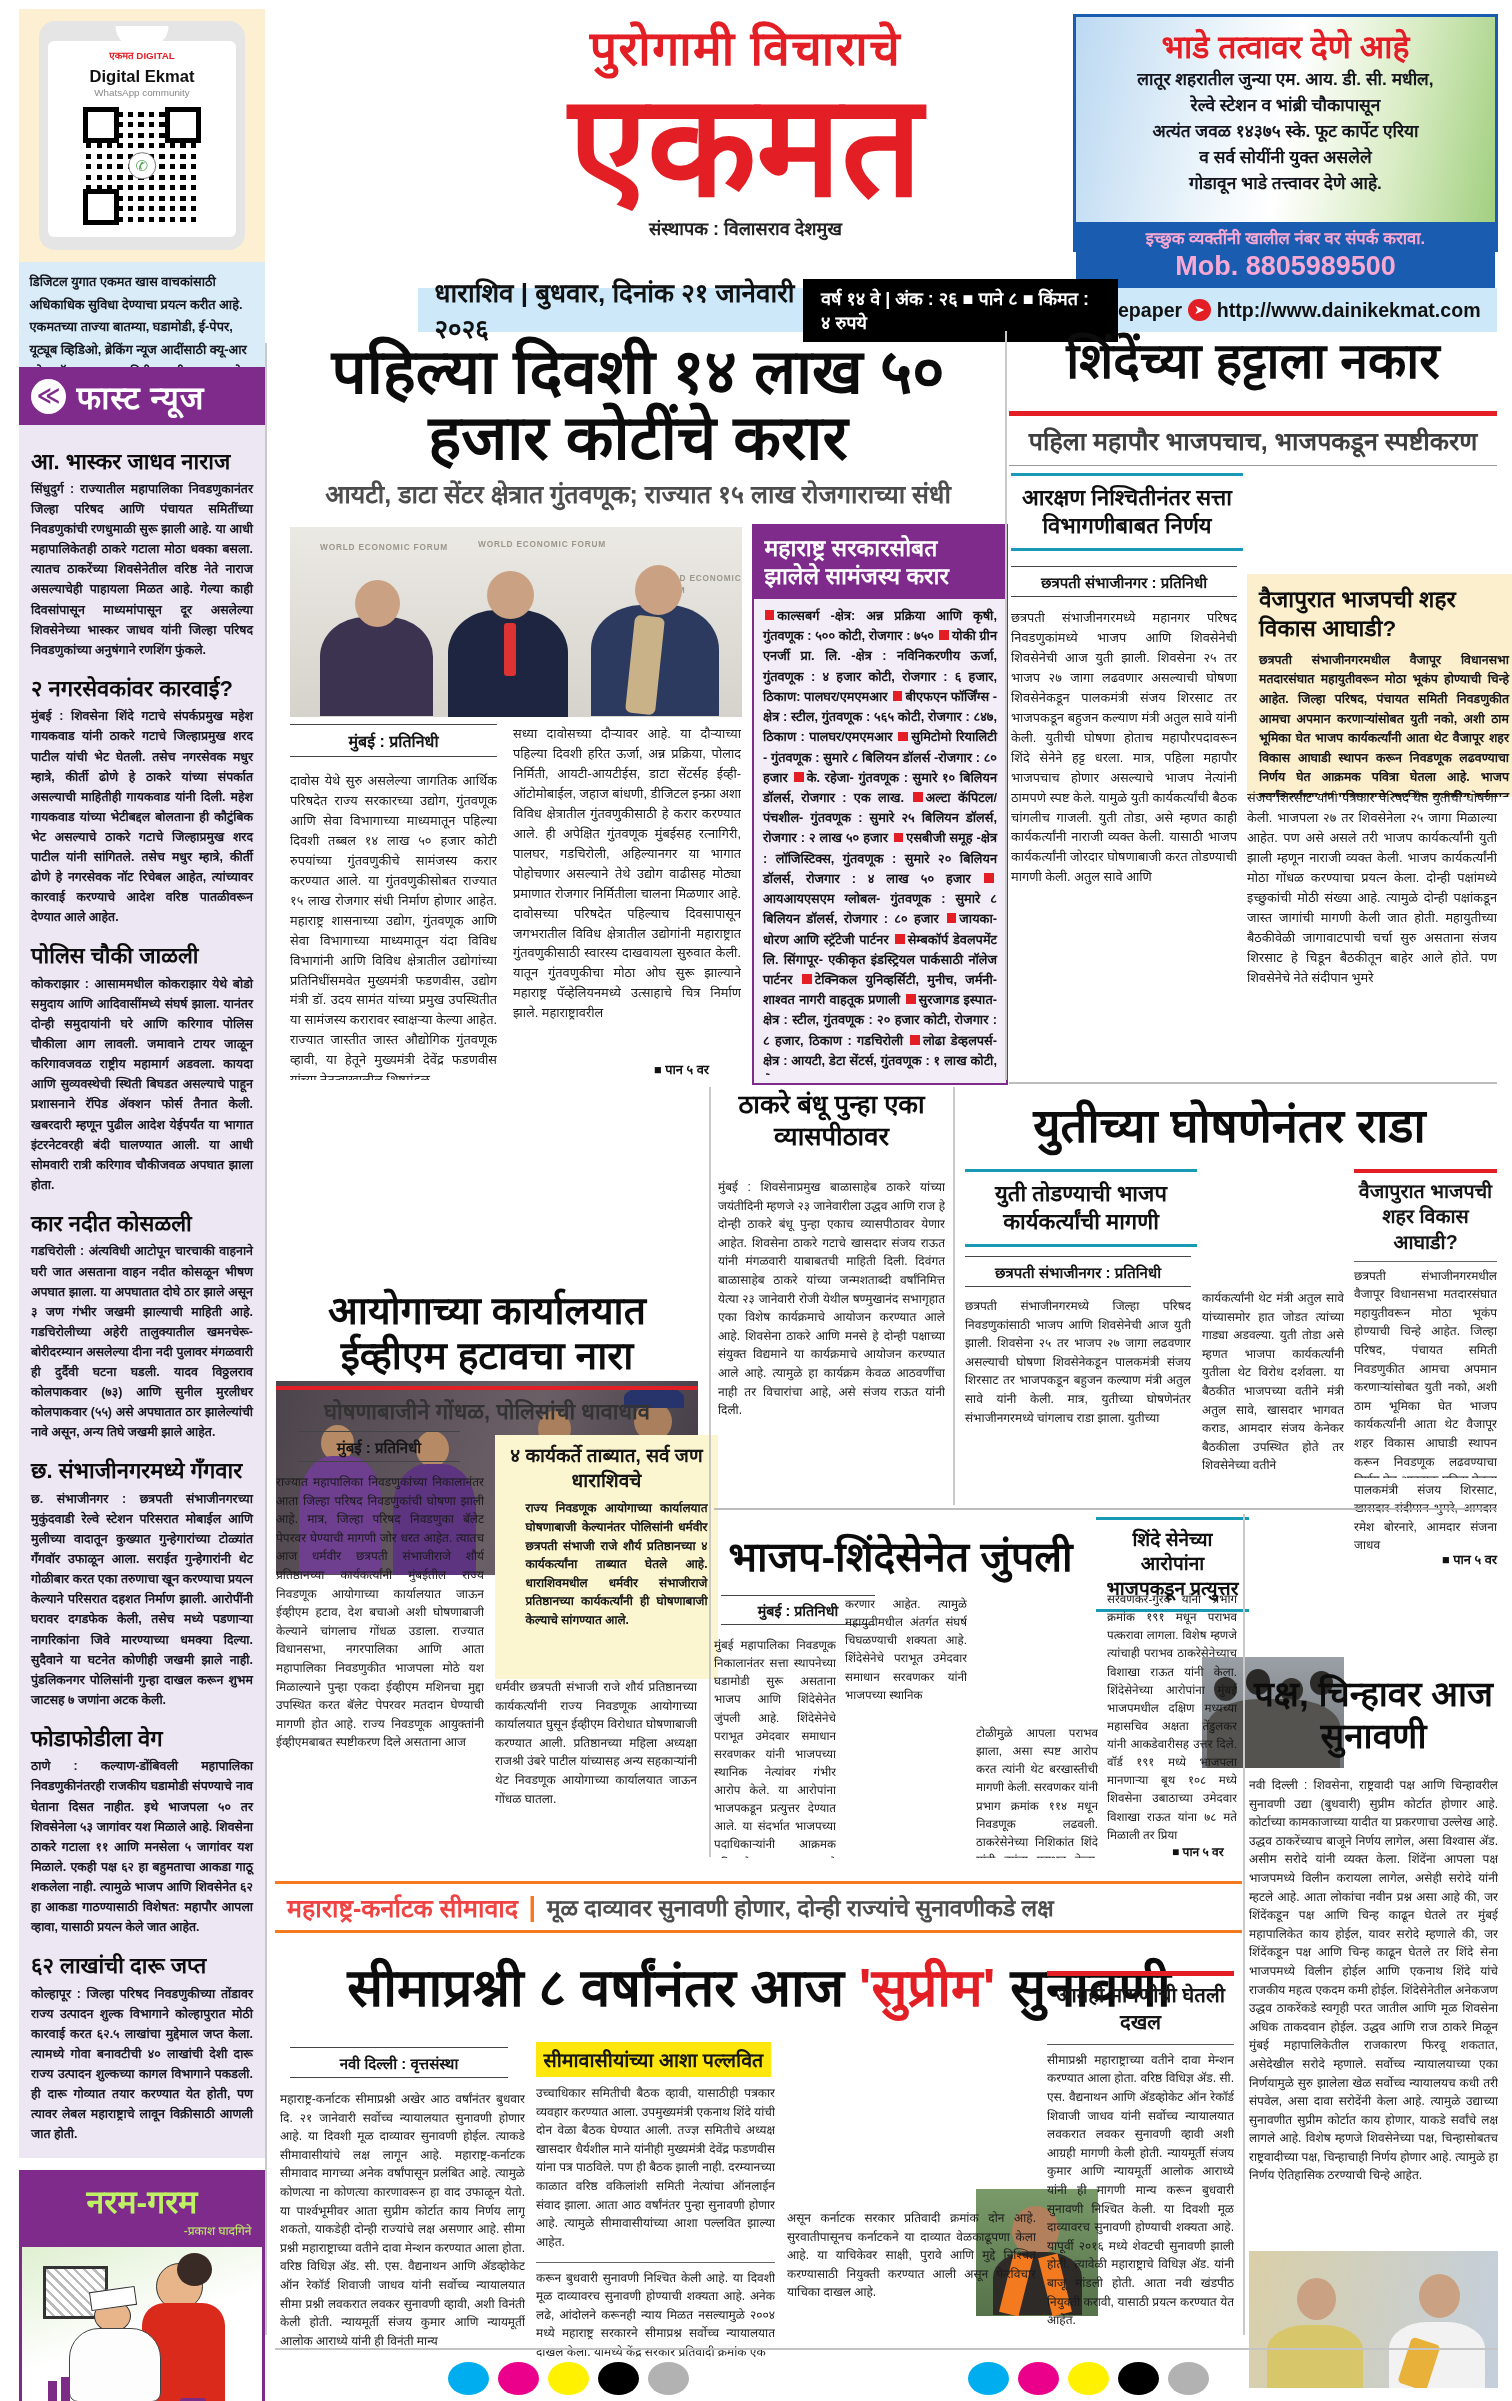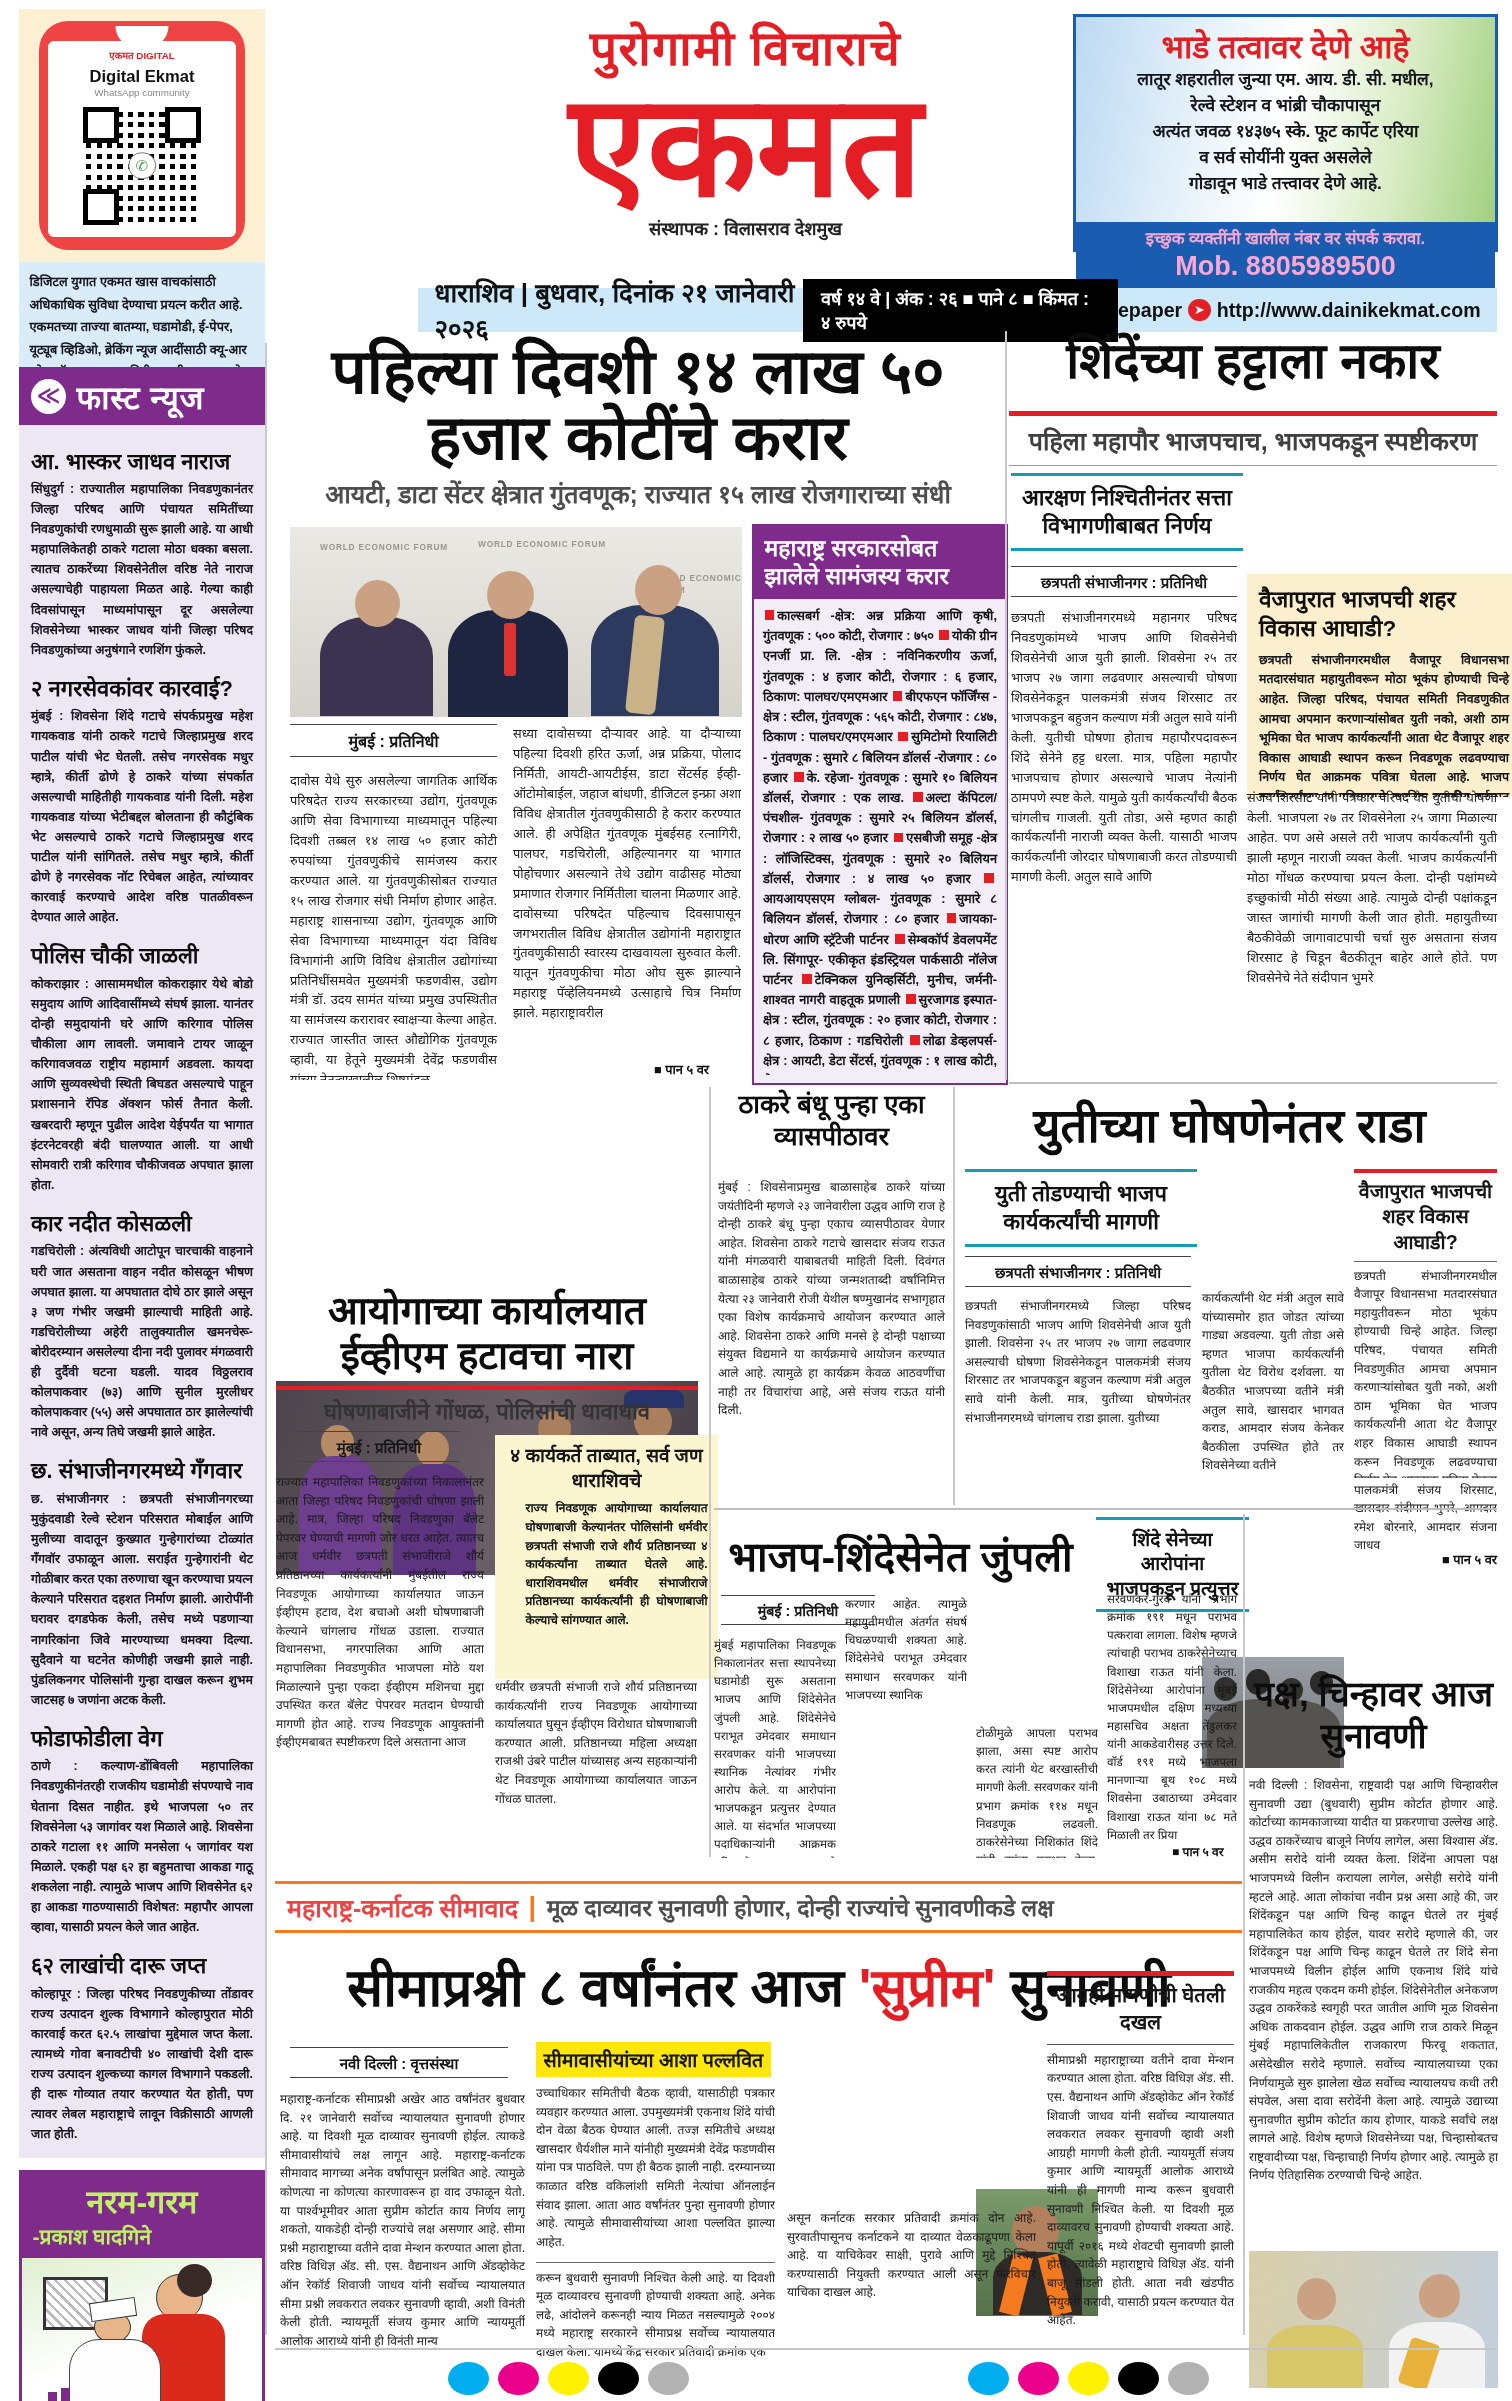--- a/index.html
+++ b/index.html
@@ -14,21 +14,21 @@
   .vline{background:#c9c9c9;width:1.5px;}
   .hline{background:#bdbdbd;height:1.5px;}
   .redrule{background:#e31e24;}
   .byline{font-weight:bold;font-size:16px;text-align:center;border-top:1.5px solid #444;border-bottom:1.5px solid #444;padding:4.5px 0;}
   
   .tagline{font-size:48px;font-weight:800;color:#e31e24;letter-spacing:1.5px;}
   .mast-title{font-size:142px;line-height:.95;font-weight:800;color:#e31e24;}
   .founder{font-size:18px;font-weight:bold;color:#222;margin-top:3px;}
   
   .qr-card{background:#fdf0d2;padding:12px 19.6px;}
-  .phone{background:#ef4444;border-radius:29px;padding:19.6px 9px 13.6px;position:relative;}
+  .phone{background:#e5e5e5;border-radius:16px;padding:19.6px 9px 13.6px;position:relative;}
   .phone-notch{position:absolute;top:4.5px;left:50%;transform:translate(-50%);width:53px;height:22.6px;background:#fff;border-radius:0 0 22.6px 22.6px;}
   .screen{background:#fff;border-radius:6px;padding:10.5px 7.5px;text-align:center;}
   .qr-logo{color:#e31e24;font-size:9.8px;font-weight:800;line-height:1;}
   .qr-title{font-size:16.6px;font-weight:bold;color:#111;margin-top:6px;}
   .qr-sub{font-size:9.8px;color:#888;margin-bottom:7.5px;}
   .qr-code{width:113px;height:113px;margin:0 auto;position:relative;border:4.5px solid #fff;
     background-image:repeating-linear-gradient(0deg,#000 0 5.3px,#fff 5.3px 10.5px),repeating-linear-gradient(90deg,#000 0 5.3px,#fff 5.3px 10.5px);
     background-blend-mode:screen;}
   .qr-eye{position:absolute;width:25.6px;height:25.6px;border:5.3px solid #000;background:#fff;}
   .qr-wa{position:absolute;left:50%;top:50%;transform:translate(-50%,-50%);width:25.6px;height:25.6px;border-radius:50%;background:#fff;border:1.5px solid #777;color:#3aاء;}
@@ -51,21 +51,21 @@
   .sidebar{width:246px;}
   .fn-header{background:#7f2b8c;color:#fff;display:flex;align-items:center;gap:10.5px;padding:7.5px 12px;}
   .fn-ic{width:35px;height:35px;border-radius:50%;background:#fff;color:#7f2b8c;font-size:22.6px;font-weight:800;text-align:center;line-height:33px;}
   .fn-htxt{font-size:32px;font-weight:800;letter-spacing:0.8px;}
   .fn-body{background:#ece7f3;padding:7.5px 12px 13.6px;}
   .fn-title{font-size:22px;font-weight:800;color:#0d0d0d;margin:12px 0 4.5px;}
   .fn-text{font-size:12.4px;line-height:1.62;font-weight:600;color:#191820;text-align:justify;}
   .cartoon{border:3px solid #7f2b8c;margin-top:12px;background:#fff;}
   .ct-head{background:#7f2b8c;color:#bef264;padding:6px 10.5px 7.5px;}
   .ct-title{font-size:32px;font-weight:800;text-align:center;}
-  .ct-credit{font-size:21px;font-weight:bold;}
+  .ct-credit{font-size:12px;font-weight:normal;text-align:right;}
   .ct-art{position:relative;height:197px;background:linear-gradient(160deg,#dff0d0 0%,#ffffff 45%);overflow:hidden;}
   .dots{display:flex;gap:9px;justify-content:center;align-items:center;}
   .dot{width:41px;height:33px;border-radius:50%;}
   
   .ph{overflow:hidden;position:relative;}
   .head{position:absolute;border-radius:50%;background:#caa183;}
   .torso{position:absolute;border-radius:40% 40% 0 0;}
   
   .mou{border:2.3px solid #7f2b8c;background:#f2edf7;}
   .mou-h{background:#7f2b8c;color:#fff;font-size:23px;font-weight:800;line-height:1.25;padding:7.5px 10.5px;}

